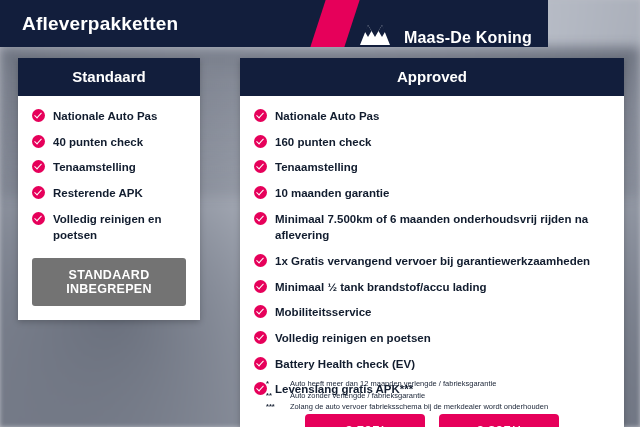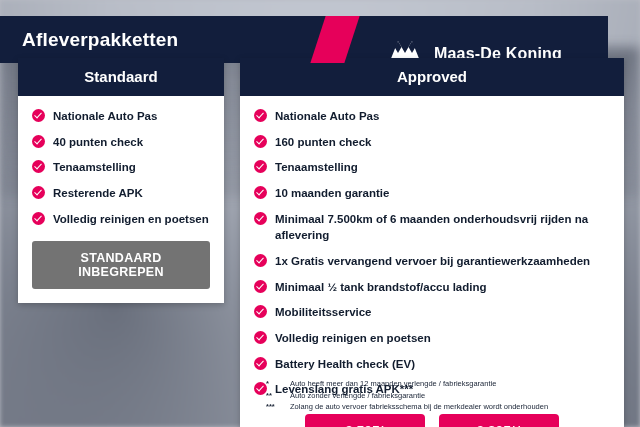--- a/index.html
+++ b/index.html
@@ -36,22 +36,22 @@
     left: 0; right: 0;
     top: 47px;
     height: 150px;
     background: linear-gradient(180deg, rgba(22,28,45,0.42) 0%, rgba(22,28,45,0.10) 100%);
     filter: blur(6px);
   }
 
   
   .header {
     position: absolute;
-    top: 16px; left: 0;
-    width: 608px;
+    top: 0; left: 0;
+    width: 548px;
     height: 47px;
     display: flex;
     align-items: stretch;
   }
 
   .header-left {
     flex: 0 0 330px;
     background: #121e3c;
     display: flex;
     align-items: center;
@@ -101,21 +101,21 @@
   
   .panel {
     position: absolute;
     background: #ffffff;
     box-shadow: 0 2px 6px rgba(0,0,0,0.22);
   }
 
   .panel-standaard {
     left: 18px;
     top: 58px;
-    width: 206px;
+    width: 182px;
   }
 
   .panel-approved {
     left: 240px;
     top: 58px;
     width: 384px;
   }
 
   .panel-head {
     background: #121e3c;

